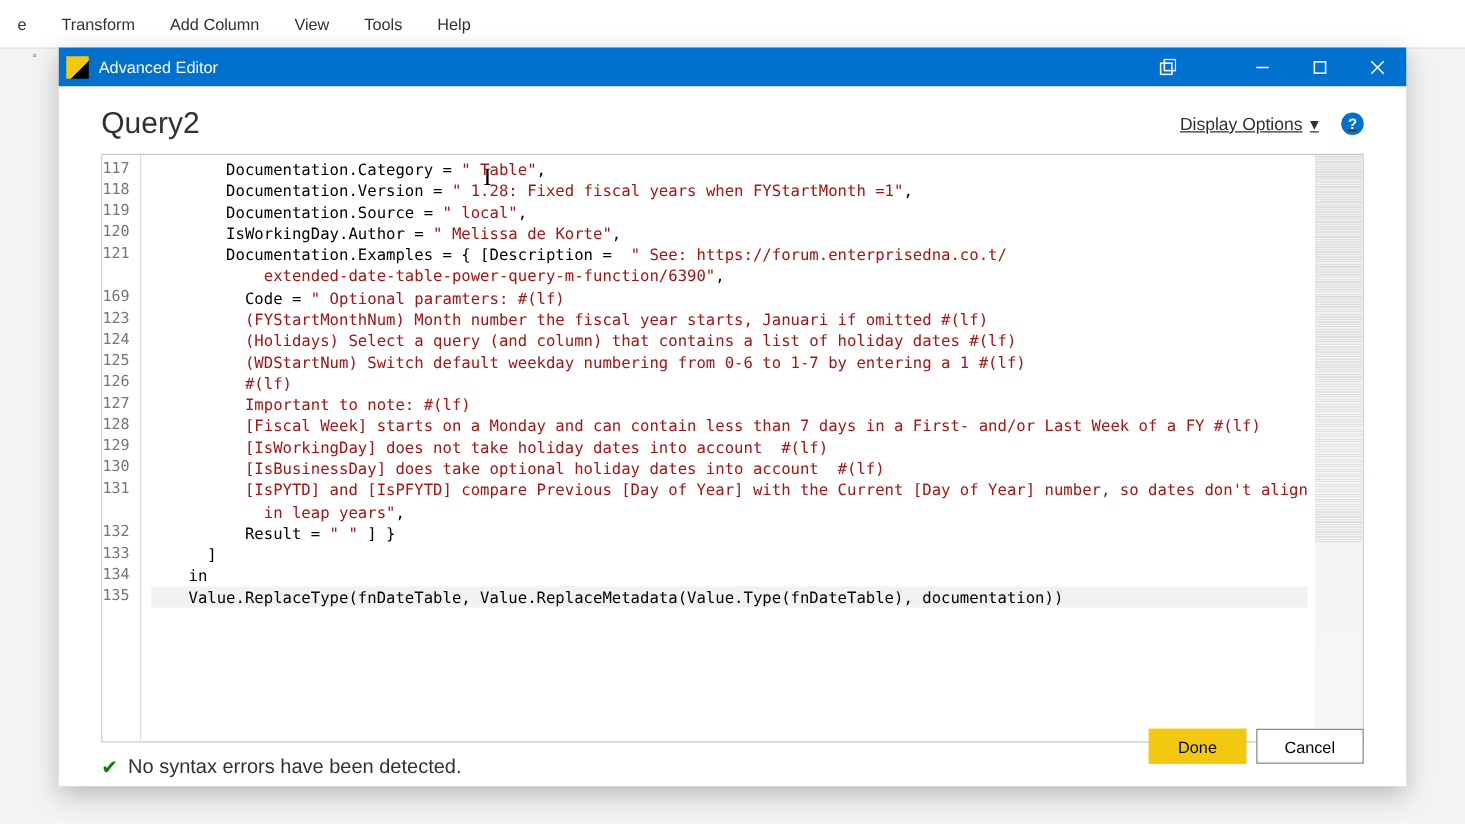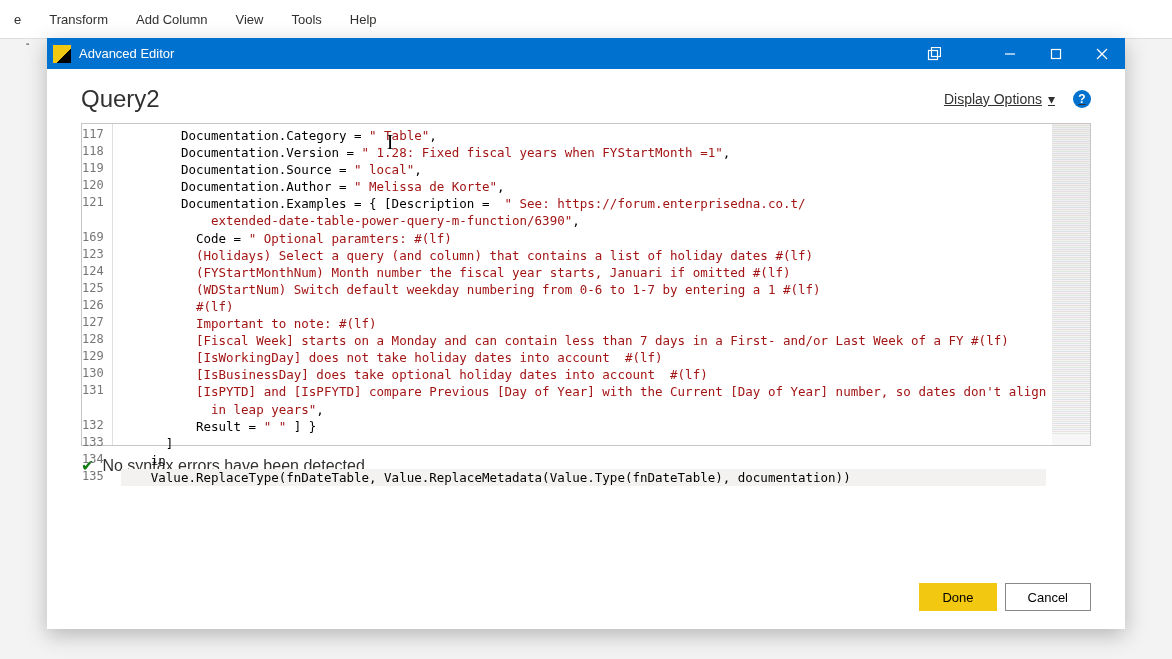--- a/index.html
+++ b/index.html
@@ -19,21 +19,21 @@
 .tb-btn svg { stroke: #fff; fill: none; stroke-width: 1.2; }
 .popout-icon { margin-right: 30px; }
 
 .modal-body { padding: 16px 34px 10px 34px; }
 .header-row { display: flex; align-items: center; justify-content: space-between; margin-bottom: 10px; }
 .query-name { font-size: 24px; font-weight: 300; color: #323130; }
 .header-right { display: flex; align-items: center; gap: 18px; text-decoration: underline; }
 .display-opts { font-size: 14px; color: #323130; display: flex; align-items: center; gap: 6px; cursor: pointer; }
 .help-icon { width: 18px; height: 18px; border-radius: 50%; background: #0071ce; color: #fff; display: flex; align-items: center; justify-content: center; font-size: 12px; font-weight: bold; cursor: pointer; }
 
-.editor-wrap { border: 1px solid #c8c6c4; height: 323px; display: flex; position: relative; }
+.editor-wrap { border: 1px solid #c8c6c4; height: 471px; display: flex; position: relative; }
 .gutter { width: 48px; background: #fff; border-right: 1px solid #e1dfdd; padding-top: 3px; }
 .gutter-line { height: 17.1px; text-align: right; padding-right: 8px; font-family: Consolas, monospace; font-size: 12px; color: #767676; }
 .code-area { flex: 1; padding: 3px 6px 0 8px; font-family: Consolas, monospace; font-size: 12.5px; line-height: 17.1px; position: relative; }
 .code-line { white-space: pre; height: 17.1px; }
 .code-line.current { background: #f3f2f1; }
 .t-str { color: #a31515; }
 .t-id  { color: #000; }
 .t-punc{ color: #000; }
 .cursor-caret { position: absolute; top: 10px; left: 274px; font-family: 'Times New Roman', serif; font-size: 20px; color: #000; }
 
@@ -124,26 +124,26 @@
         <div class="gutter-line">133</div>
         <div class="gutter-line">134</div>
         <div class="gutter-line">135</div>
       </div>
 
       <div class="code-area">
         <div class="cursor-caret">I</div>
         <div class="code-line"><span class="t-id">        Documentation.Category = </span><span class="t-str">" Table"</span><span class="t-punc">,</span></div>
         <div class="code-line"><span class="t-id">        Documentation.Version = </span><span class="t-str">" 1.28: Fixed fiscal years when FYStartMonth =1"</span><span class="t-punc">,</span></div>
         <div class="code-line"><span class="t-id">        Documentation.Source = </span><span class="t-str">" local"</span><span class="t-punc">,</span></div>
-        <div class="code-line"><span class="t-id">        Documentation.Author = </span><span class="t-str">" Melissa de Korte"</span><span class="t-punc">,</span></div>
+        <div class="code-line"><span class="t-id">        IsWorkingDay.Author = </span><span class="t-str">" Melissa de Korte"</span><span class="t-punc">,</span></div>
         <div class="code-line"><span class="t-id">        Documentation.Examples = { [Description =  </span><span class="t-str">" See: https://forum.enterprisedna.co.t/</span></div>
         <div class="code-line"><span class="t-str">            extended-date-table-power-query-m-function/6390"</span><span class="t-punc">,</span></div>
         <div class="code-line"><span class="t-id">          Code = </span><span class="t-str">" Optional paramters: #(lf)</span></div>
+        <div class="code-line"><span class="t-str">          (FYStartMonthNum) Month number the fiscal year starts, Januari if omitted #(lf)</span></div>
         <div class="code-line"><span class="t-str">          (Holidays) Select a query (and column) that contains a list of holiday dates #(lf)</span></div>
-        <div class="code-line"><span class="t-str">          (FYStartMonthNum) Month number the fiscal year starts, Januari if omitted #(lf)</span></div>
         <div class="code-line"><span class="t-str">          (WDStartNum) Switch default weekday numbering from 0-6 to 1-7 by entering a 1 #(lf)</span></div>
         <div class="code-line"><span class="t-str">          #(lf)</span></div>
         <div class="code-line"><span class="t-str">          Important to note: #(lf)</span></div>
         <div class="code-line"><span class="t-str">          [Fiscal Week] starts on a Monday and can contain less than 7 days in a First- and/or Last Week of a FY #(lf)</span></div>
         <div class="code-line"><span class="t-str">          [IsWorkingDay] does not take holiday dates into account  #(lf)</span></div>
         <div class="code-line"><span class="t-str">          [IsBusinessDay] does take optional holiday dates into account  #(lf)</span></div>
         <div class="code-line"><span class="t-str">          [IsPYTD] and [IsPFYTD] compare Previous [Day of Year] with the Current [Day of Year] number, so dates don't align</span></div>
         <div class="code-line"><span class="t-str">            in leap years"</span><span class="t-punc">,</span></div>
         <div class="code-line"><span class="t-id">          Result = </span><span class="t-str">" "</span><span class="t-punc"> ] }</span></div>
         <div class="code-line"><span class="t-punc">      ]</span></div>

